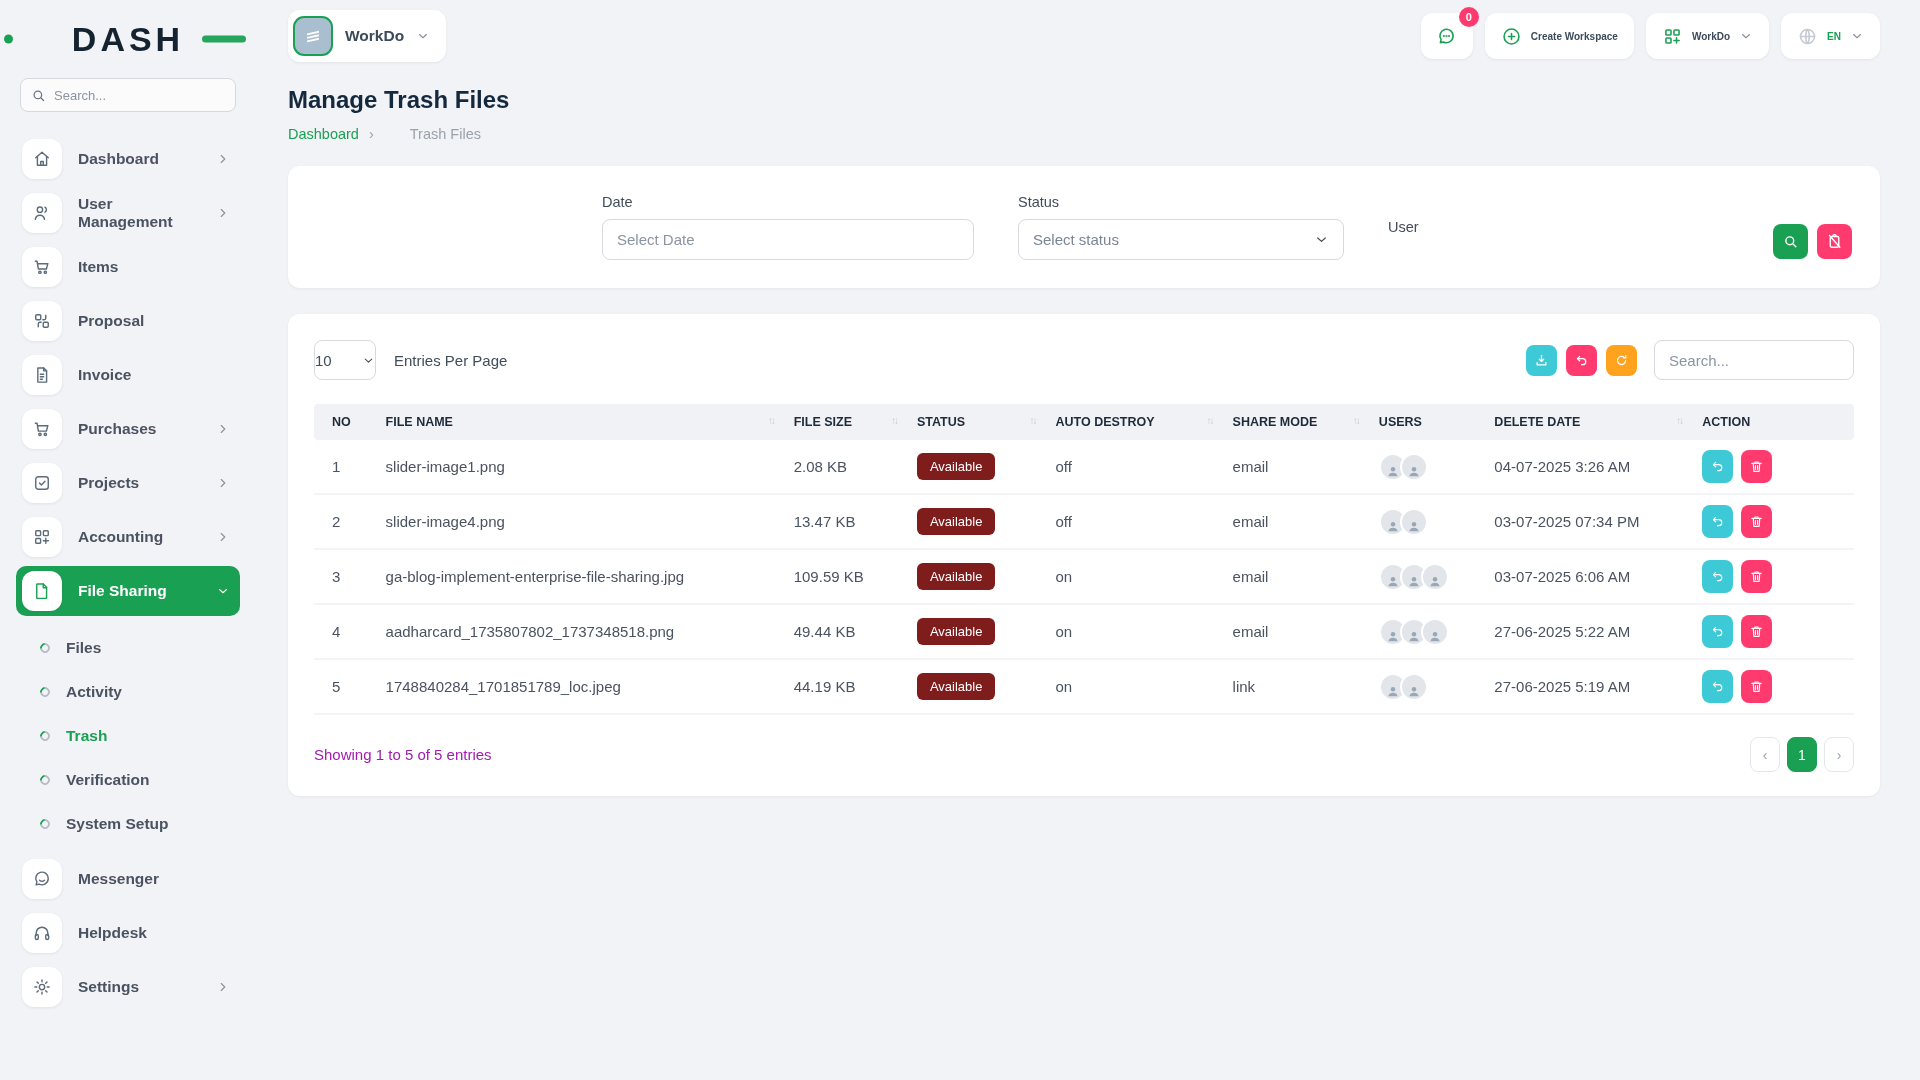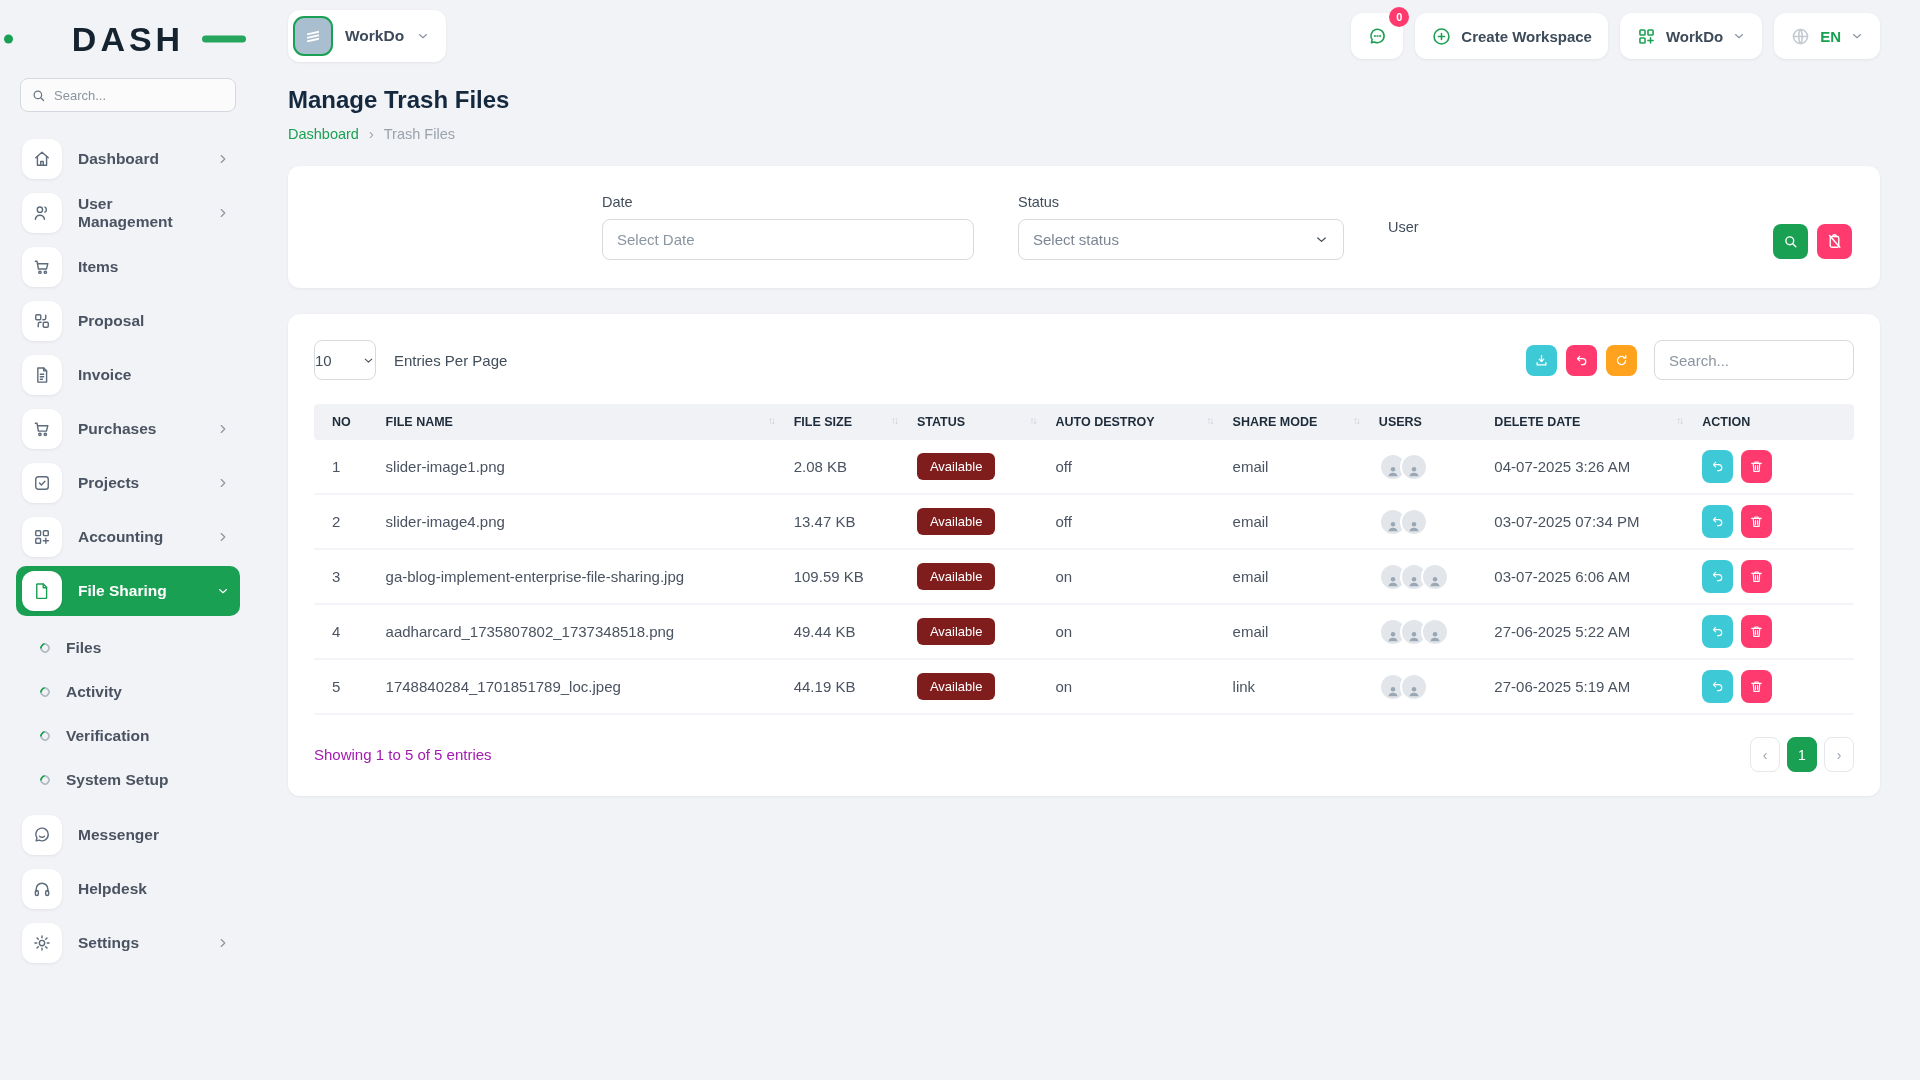--- a/index.html
+++ b/index.html
@@ -42,29 +42,29 @@
   .main { flex:1; position:relative; padding:0 40px 0 32px; }
   .topbar { height:72px; display:flex; align-items:center; }
   .chip, .top-btn { background:#ffffff; border-radius:12px; box-shadow:0 1px 3px rgba(30,41,59,.07); display:flex; align-items:center; cursor:pointer; }
   .chip { padding:5px 16px 5px 5px; gap:12px; height:52px; }
   .ws-avatar { width:40px; height:40px; border-radius:11px; background:#a9bfd0; border:2px solid #1aa053; display:flex; align-items:center; justify-content:center; }
   .ws-avatar svg { width:22px; height:22px; }
   .chip-label { font-size:15.5px; font-weight:600; color:#3c4a59; }
   .topbar-right { margin-left:auto; display:flex; gap:12px; align-items:center; }
   .top-btn { height:46px; padding:0 16px; gap:9px; position:relative; }
   .top-btn .btn-ic svg { width:21px; height:21px; fill:none; stroke-width:1.8; stroke-linecap:round; stroke-linejoin:round; display:block; }
-  .top-btn .lbl { font-size:15px; font-weight:600; color:#3c4a59; }
+  .top-btn .lbl { font-size:10px; font-weight:600; color:#3c4a59; }
   .badge { position:absolute; top:-6px; right:-6px; min-width:20px; height:20px; border-radius:10px; background:#ff3a6e; color:#fff; font-size:11px; font-weight:bold; display:flex; align-items:center; justify-content:center; padding:0 5px; }
   .lang-lbl { color:#1aa053 !important; }
 
   .page-title { font-size:24px; font-weight:bold; color:#14283e; margin-top:14px; }
   .breadcrumb { display:flex; align-items:center; gap:10px; margin-top:12px; font-size:14.5px; }
   .bc-link { color:#1aa053; cursor:pointer; }
   .bc-sep { color:#9aa2ab; }
-  .bc-current { color:#9aa2ab; }
+  .bc-current { color:#9aa2ab;margin-left:26px; }
 
   .card { background:#ffffff; border-radius:12px; box-shadow:0 1px 3px rgba(30,41,59,.06); }
 
   
   .filter-card { margin-top:24px; height:122px; display:flex; align-items:center; padding:0 28px; gap:44px; }
   .filter-spacer { width:242px; flex:none; }
   .fgroup { display:flex; flex-direction:column; gap:9px; }
   .flabel { font-size:14.5px; color:#414d5a; }
   .fcontrol { height:41px; border:1px solid #d6dade; border-radius:8px; display:flex; align-items:center; padding:0 14px; font-size:15px; color:#7b8694; background:#fff; }
   .fcontrol input { border:none; outline:none; width:100%; font-size:15px; color:#5d6b7a; font-family:inherit; background:transparent; }
@@ -263,20 +263,24 @@
       </div>
 
       <div class="submenu">
         <div class="sub-item">
           <span class="bullet"></span>
           <span class="sub-label">Files</span>
         </div>
         <div class="sub-item">
           <span class="bullet"></span>
           <span class="sub-label">Activity</span>
+        </div>
+        <div class="sub-item active">
+          <span class="bullet"></span>
+          <span class="sub-label">Trash</span>
         </div>
         <div class="sub-item">
           <span class="bullet"></span>
           <span class="sub-label">Verification</span>
         </div>
         <div class="sub-item">
           <span class="bullet"></span>
           <span class="sub-label">System Setup</span>
         </div>
       </div>

